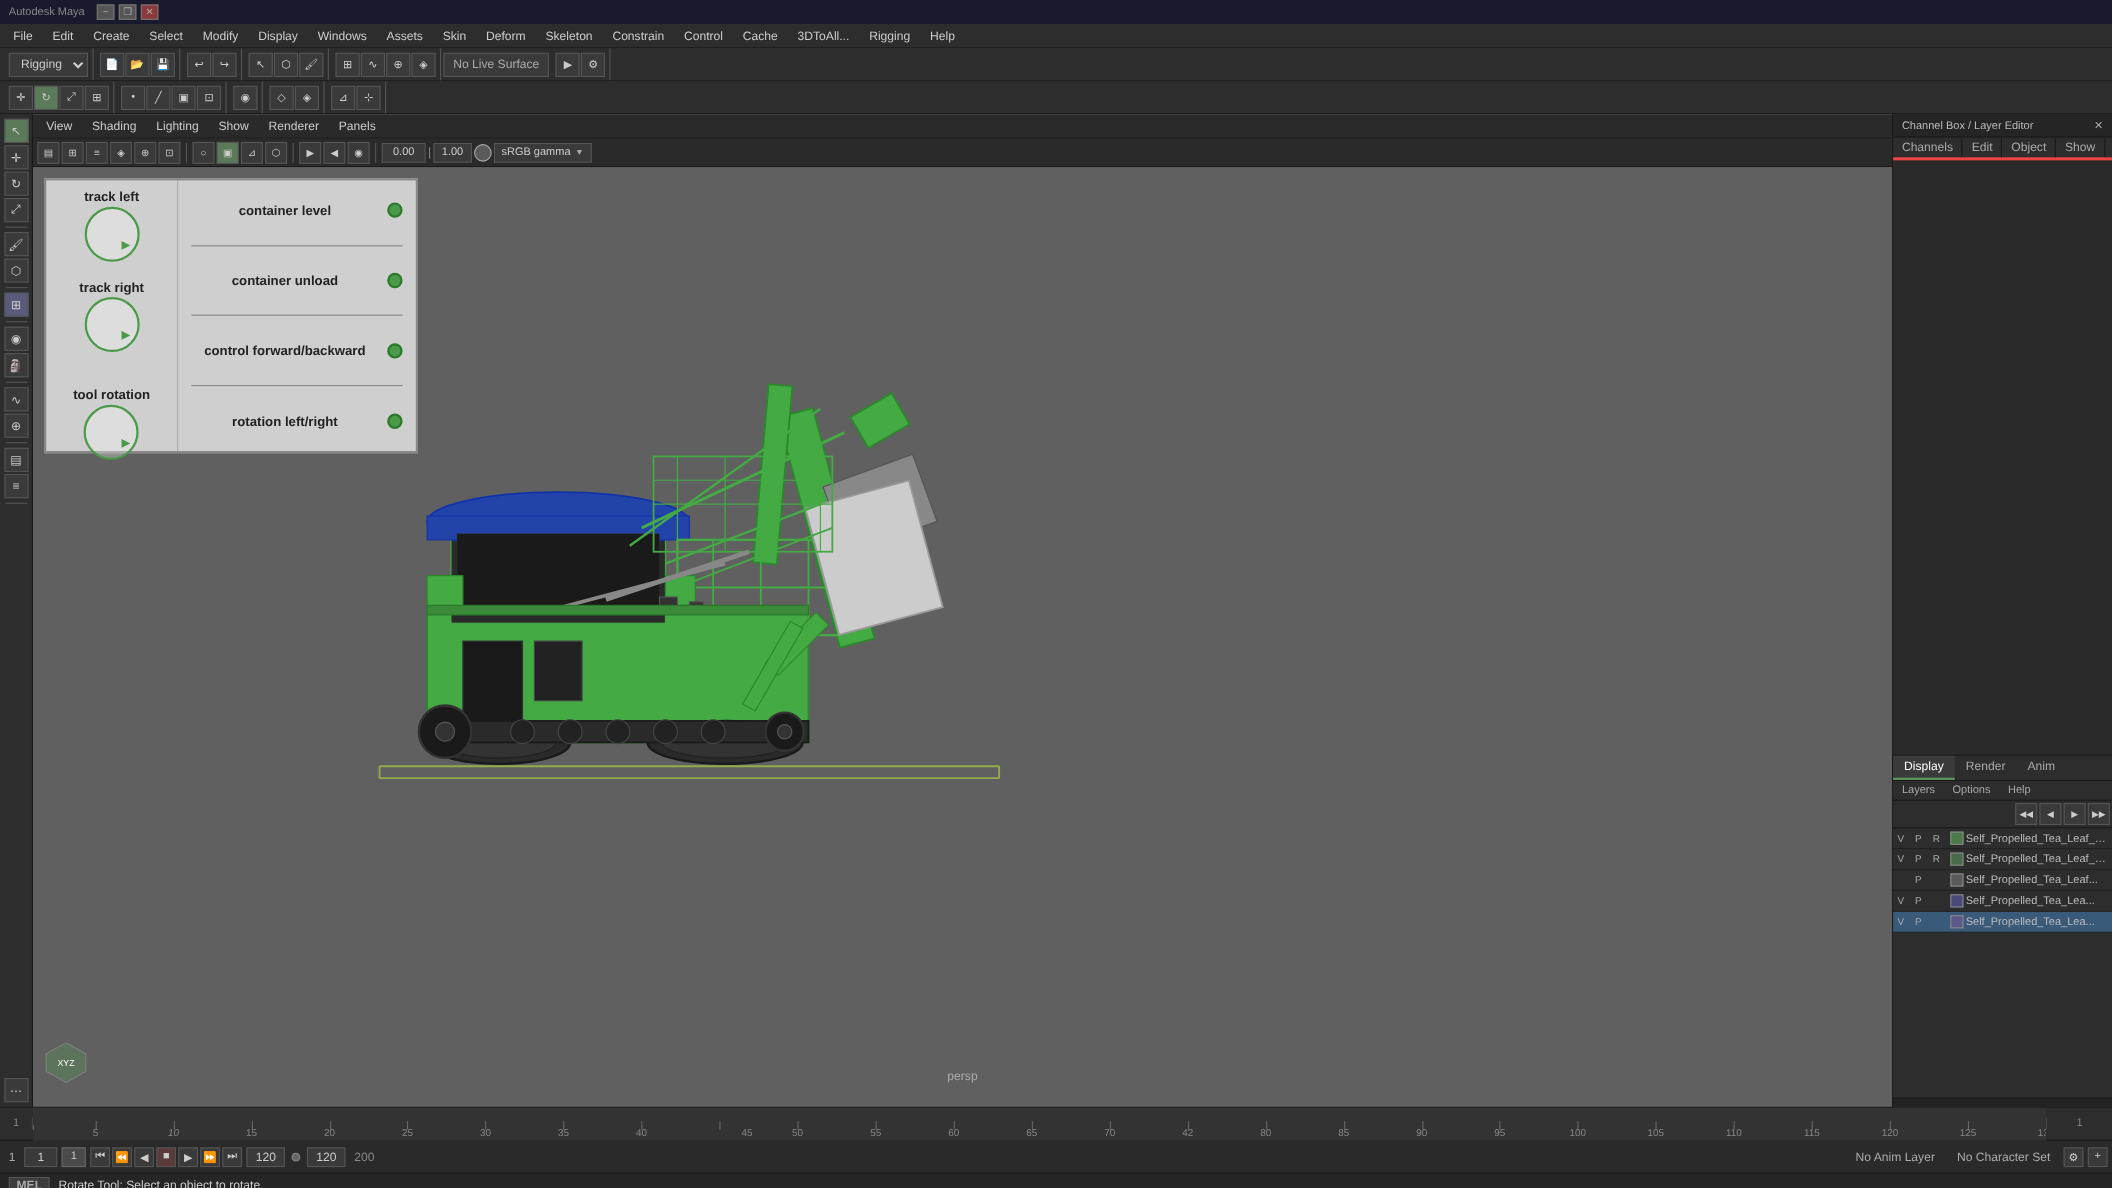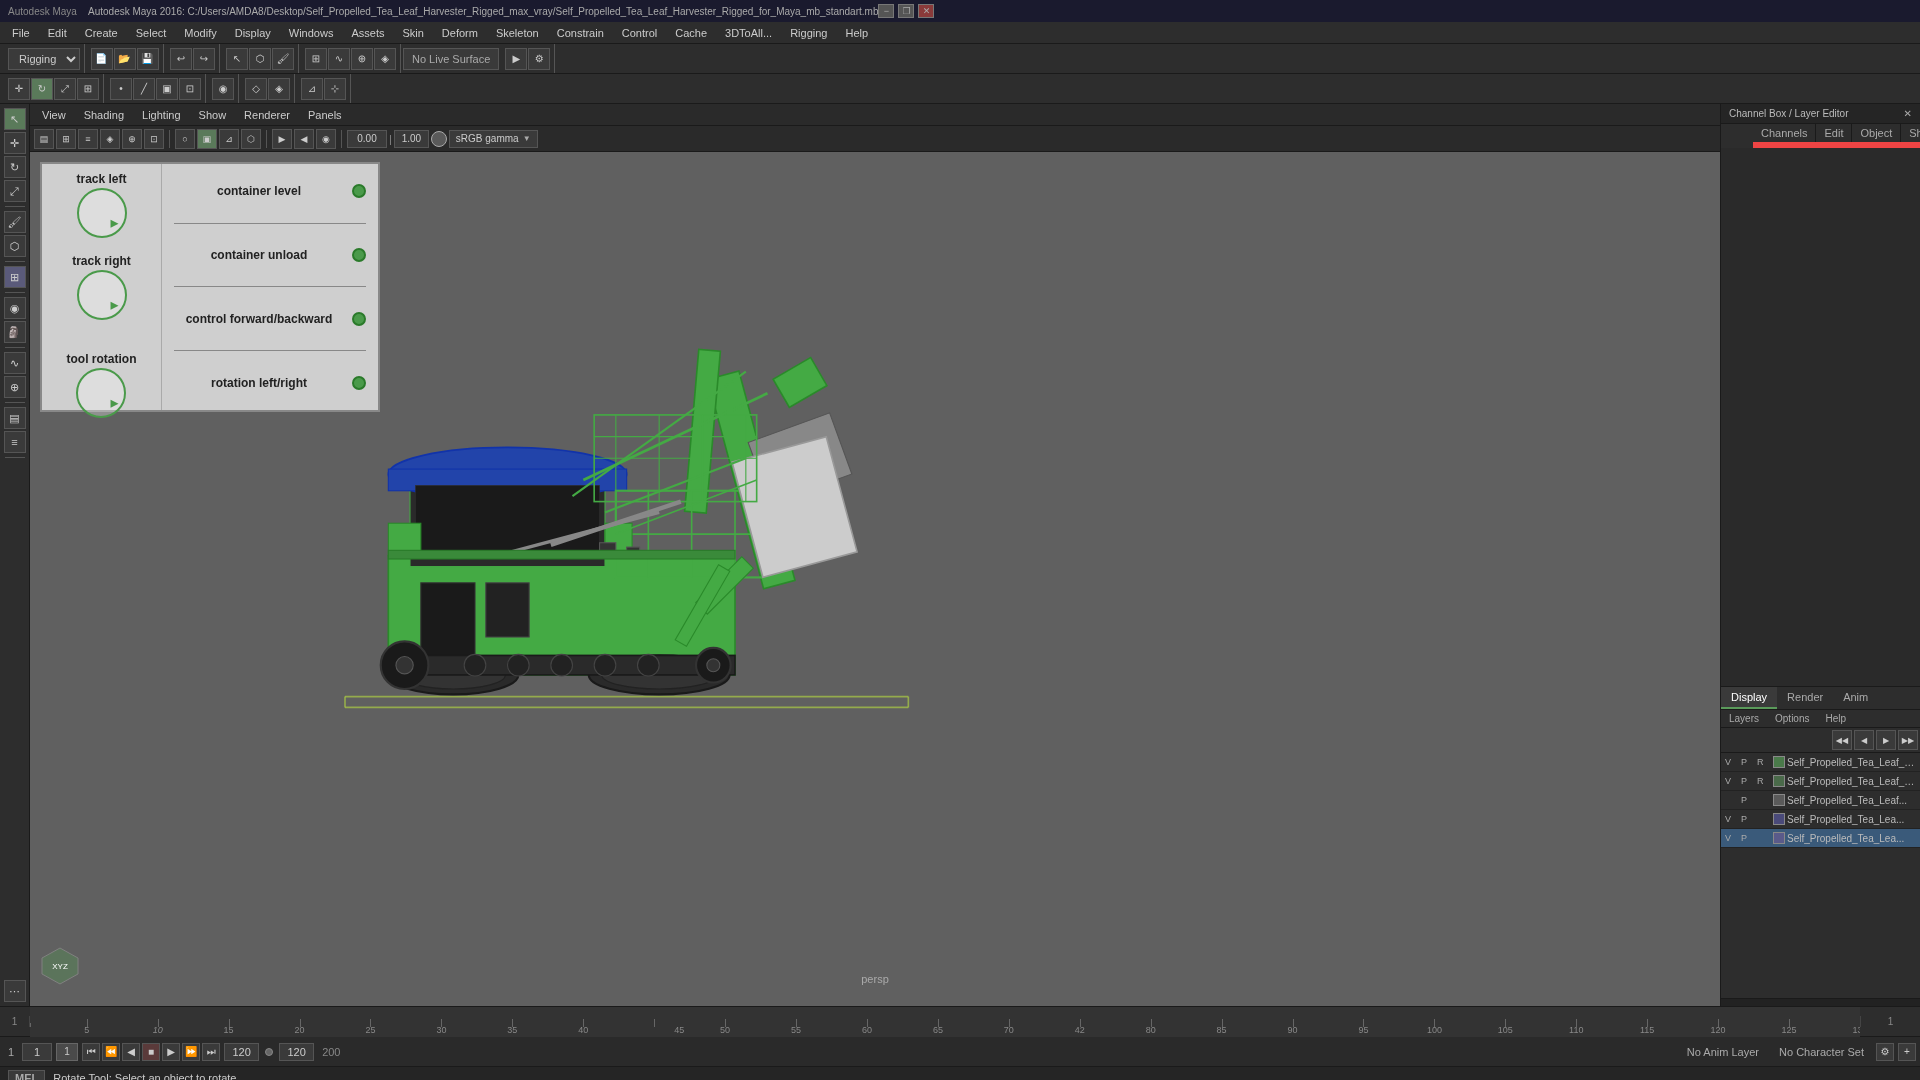--- a/index.html
+++ b/index.html
@@ -45,21 +45,21 @@
     
     #control-panel { position: absolute; top: 10px; left: 10px; width: 340px; height: 250px; background: rgba(220,220,220,0.9); border: 2px solid #888; z-index: 10; }
     .cp-circle { width: 50px; height: 50px; border-radius: 50%; border: 2px solid #4a9a4a; background: rgba(255,255,255,0.3); display: flex; align-items: center; justify-content: center; position: relative; }
 
     
     #cam-label { position: absolute; bottom: 21px; left: 50%; transform: translateX(-50%); color: #aaa; font-size: 11px; }
 
     
     #right-panel { width: 200px; background: #2d2d2d; border-left: 1px solid #1a1a1a; display: flex; flex-direction: column; }
     #right-panel-header { padding: 4px 8px; background: #252525; border-bottom: 1px solid #1a1a1a; display: flex; justify-content: space-between; align-items: center; }
-    #channels-tabs { display: flex; gap: 0; border-bottom: 6px solid #ef4444; margin-left: 32px; }
+    #channels-tabs { display: flex; gap: 0; border-bottom: 3px solid #ef4444; }
     .ch-tab { padding: 3px 8px; font-size: 11px; cursor: pointer; color: #aaa; border-right: 1px solid #1a1a1a; }
     #channel-area { flex: 1; background: #2a2a2a; }
 
     
     #display-panel { height: 320px; background: #2d2d2d; border-top: 1px solid #1a1a1a; display: flex; flex-direction: column; }
     #display-tabs { display: flex; border-bottom: 1px solid #1a1a1a; }
     .dp-tab { padding: 4px 10px; font-size: 11px; cursor: pointer; color: #aaa; }
     .dp-tab.active { background: #3a3a3a; color: #fff; border-bottom: 2px solid #5a9a5a; }
     #display-subtabs { display: flex; border-bottom: 1px solid #1a1a1a; font-size: 10px; }
     .dp-subtab { padding: 3px 8px; cursor: pointer; color: #aaa; }
@@ -85,21 +85,20 @@
     #nav-cube { position: absolute; bottom: 20px; left: 10px; width: 40px; height: 40px; }
 
     
     #tl-numbers { width: calc(100% - 200px); position: relative; height: 30px; background: #333; overflow: hidden; }
   </style>
 </head>
 <body>
 
 <div id="titlebar">
   <span style="width:80px;font-size:10px;color:#888;">Autodesk Maya</span>
-  <span id="tb-title" style="font-size:10px;overflow:hidden;text-overflow:ellipsis;white-space:nowrap;color:#aaa;">Autodesk Maya 2016: C:/Users/AMDA8/Desktop/Self_Propelled_Tea_Leaf_Harvester_Rigged_max_vray/Self_Propelled_Tea_Leaf_Harvester_Rigged_for_Maya_mb_standart.mb</span>
   <div id="titlebar-controls">
     <div class="title-btn">−</div>
     <div class="title-btn">❐</div>
     <div class="title-btn" style="background:#8a3a3a;">✕</div>
   </div>
 </div>
 
 <div id="menubar">
     <span class="menu-item">File</span>
     <span class="menu-item">Edit</span>

